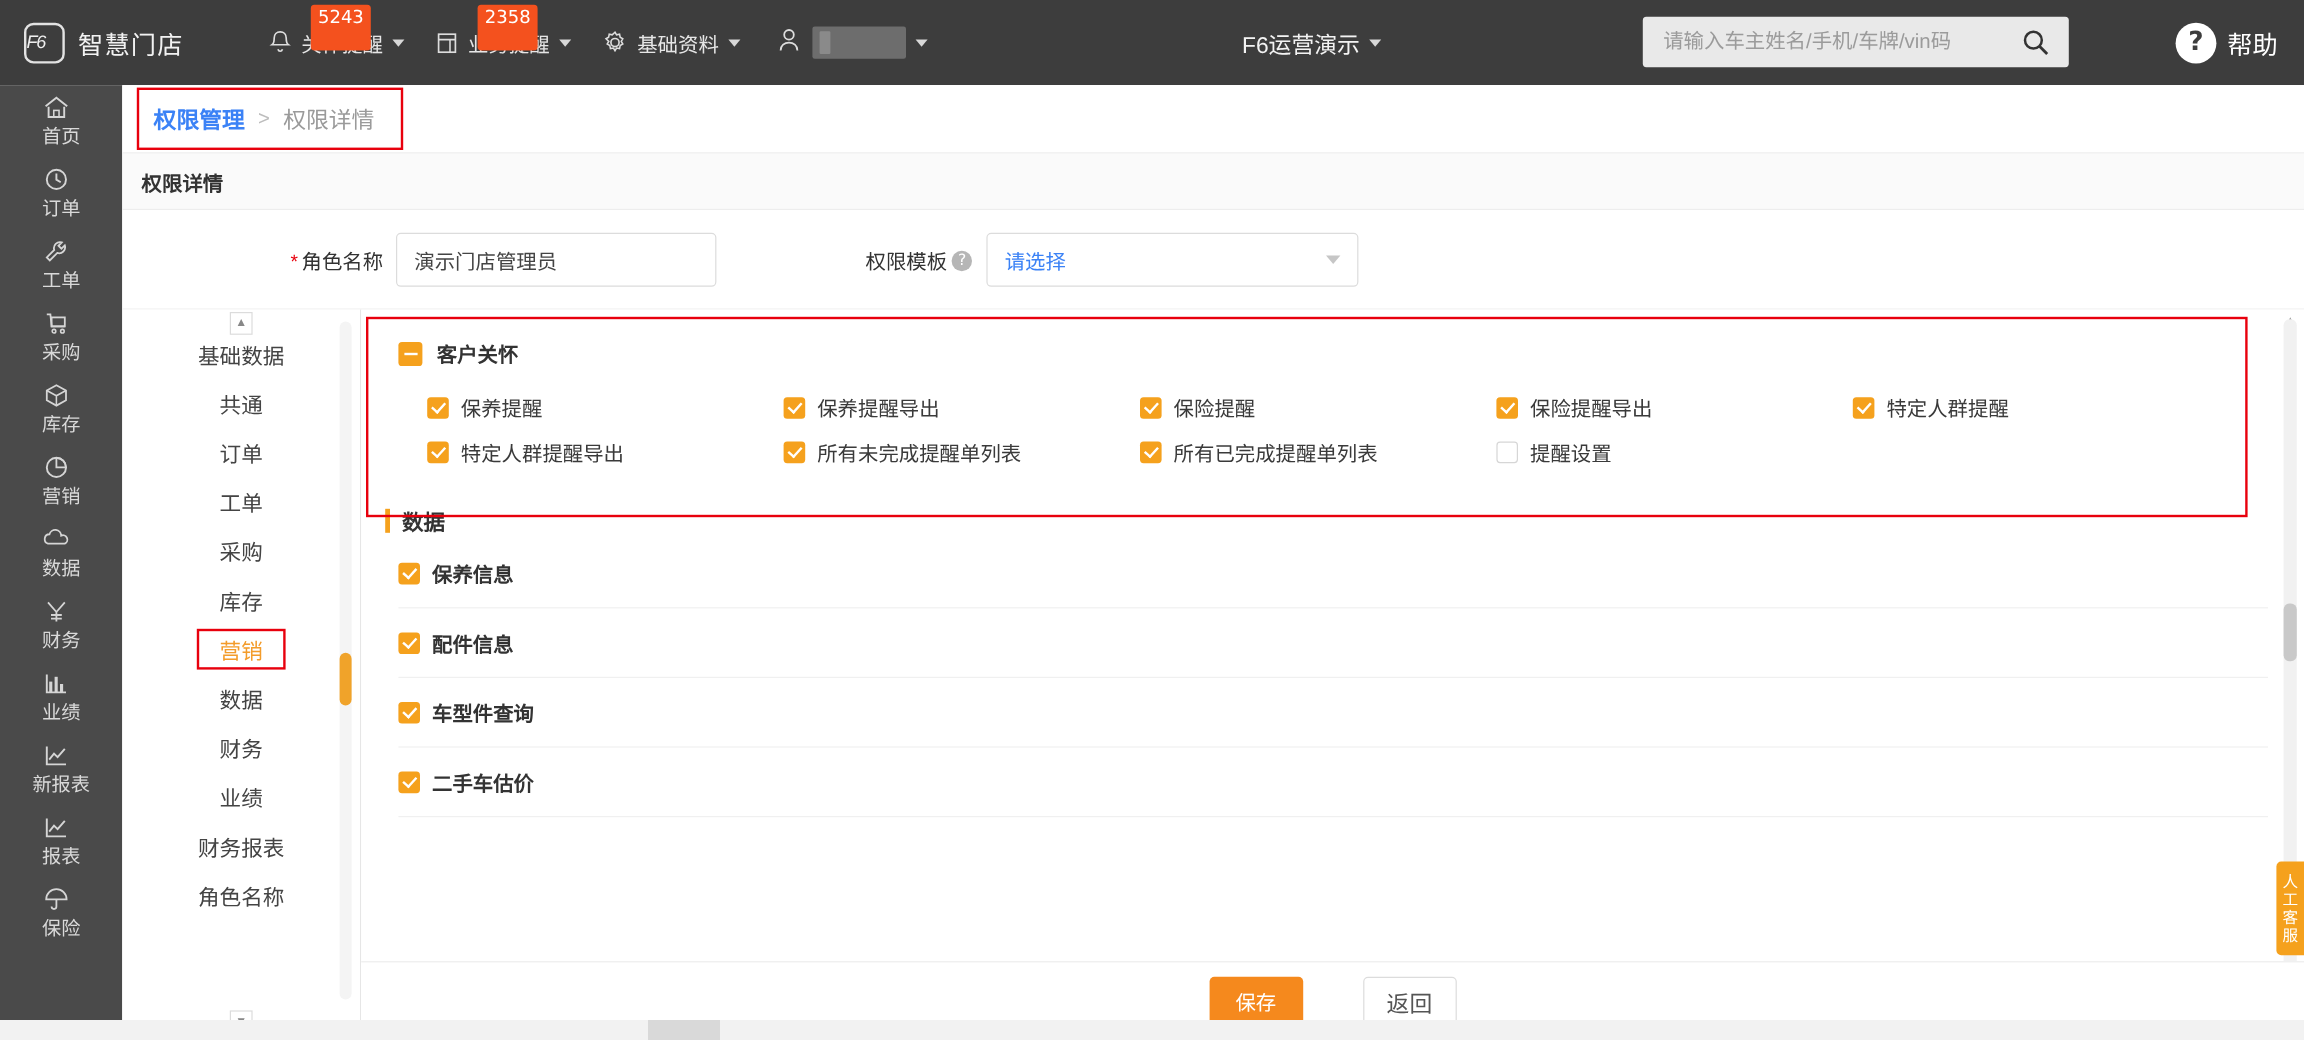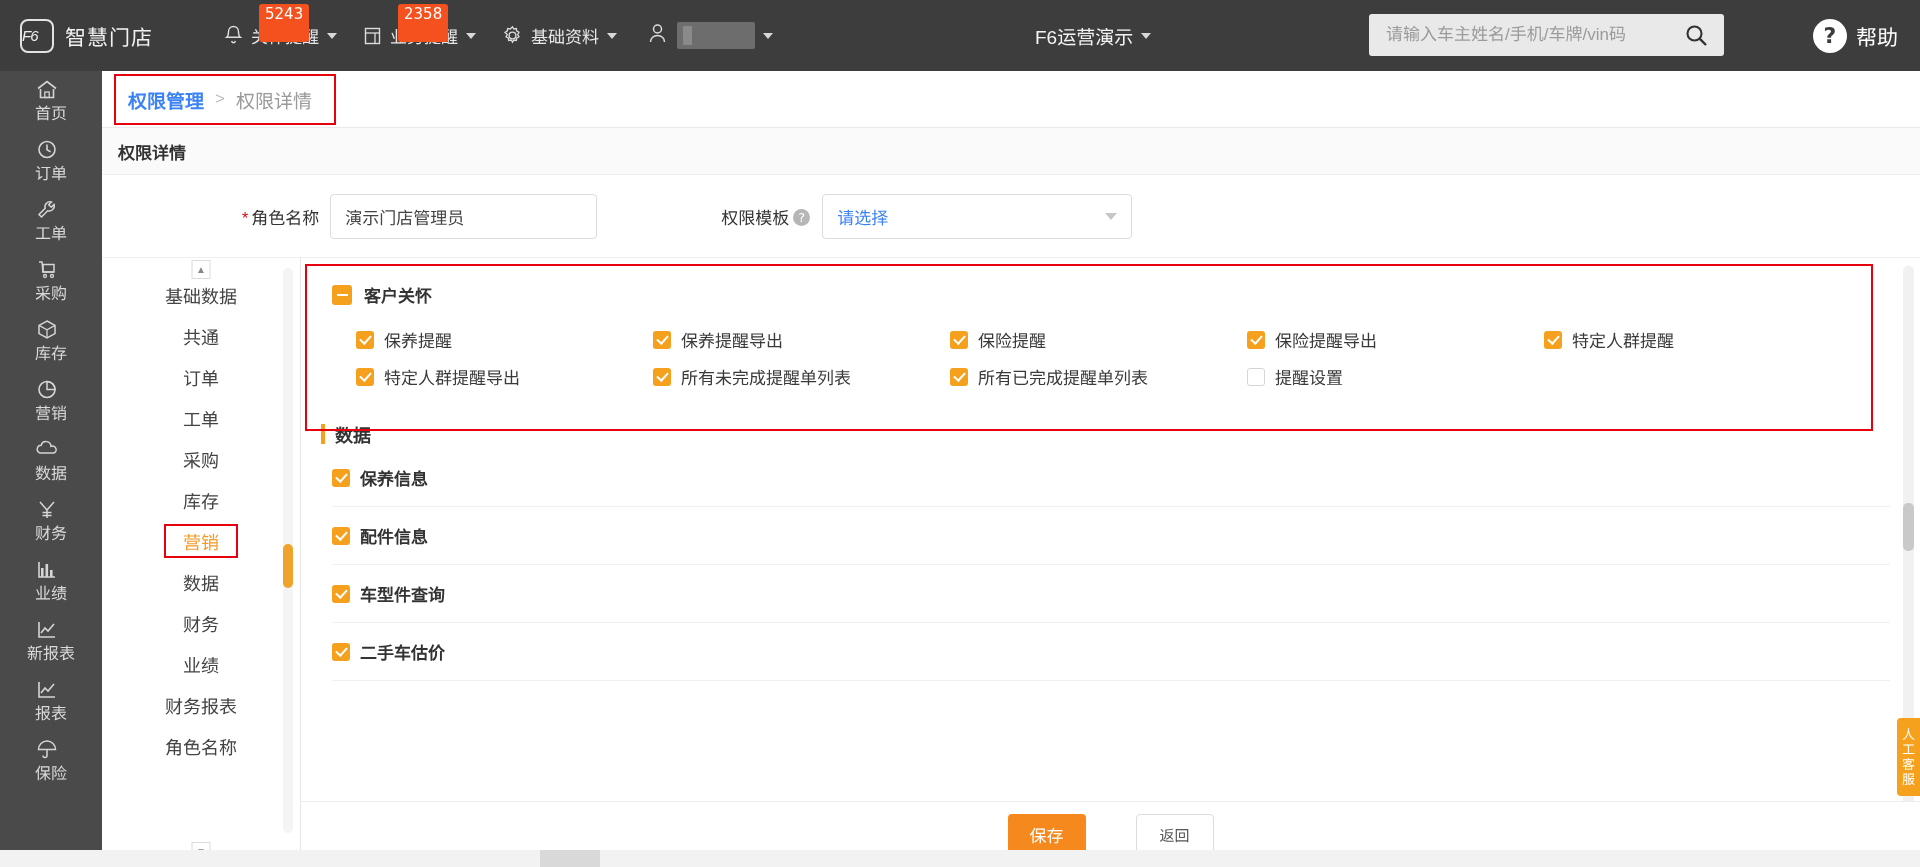--- a/index.html
+++ b/index.html
@@ -216,21 +216,21 @@
     background:#fff; border-top:1px solid #ededed;
     display:flex; align-items:center; justify-content:center; gap:22px;
   }
   .btn-primary{
     background:#f5891d; color:#fff; border:0; border-radius:4px;
     width:78px; height:41px; font-size:17px; cursor:pointer;
     font-family:"Liberation Sans","DejaVu Sans",sans-serif;
   }
   .btn-ghost{
     background:#fff; color:#555; border:1px solid #dcdcdc; border-radius:4px;
-    width:78px; height:41px; font-size:15px; cursor:pointer;
+    width:78px; height:41px; font-size:19px; cursor:pointer;
     font-family:"Liberation Sans","DejaVu Sans",sans-serif;
     margin-left:28px;
   }
 
   .service-tab{
     position:absolute; right:0; top:718px; width:23px; padding:9px 4px;
     background:#f5a11d; color:#fff; font-size:13px; line-height:15px;
     text-align:center; border-radius:4px 0 0 4px; cursor:pointer; z-index:20;
   }
 

